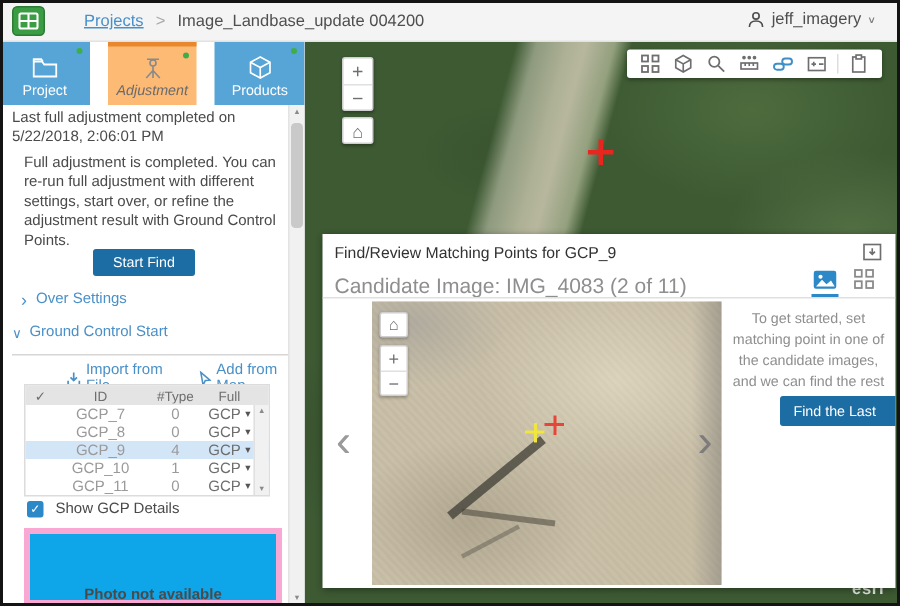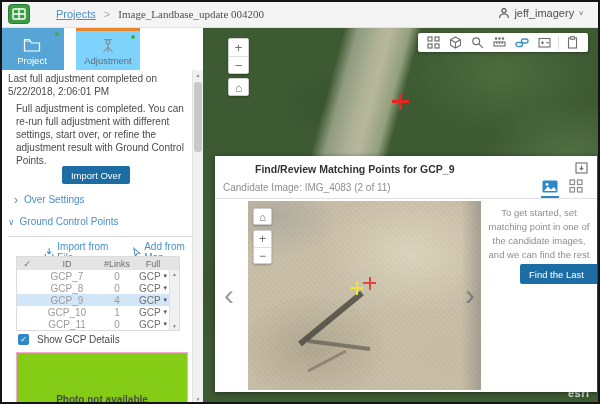--- a/index.html
+++ b/index.html
@@ -7,30 +7,30 @@
   body { font-family:"Liberation Sans", sans-serif; font-size:10px; color:#4a4a4a; }
   #app { position:relative; width:600px; height:404px; background:#fff; overflow:hidden; }
   #frame-border { position:absolute; inset:0; border:2px solid #141414; z-index:50; pointer-events:none; }
 
   
   #topbar { position:absolute; left:0; top:0; width:600px; height:28px; background:#f4f4f4; border-bottom:1px solid #e2e2e2; z-index:10; }
   #logo { position:absolute; left:8px; top:4px; }
   #breadcrumb { position:absolute; left:56px; top:8px; font-size:11px; }
   #breadcrumb .root { color:#4a90c8; cursor:pointer;text-decoration:underline; }
   #breadcrumb .sep { color:#aaa; margin:0 5px; }
-  #breadcrumb .cur { color:#4f4f4f;font-family:Liberation Serif, serif; }
+  #breadcrumb .cur { color:#4f4f4f; }
   #user { position:absolute; right:16px; top:7px; font-size:11px; color:#4f4f4f; display:flex; align-items:center; gap:4px; cursor:pointer; }
   #user .caret { font-size:8px; color:#7a7a7a; transform:scaleY(.8); }
 
   
   #left-panel { position:absolute; left:0; top:28px; width:203px; height:376px; background:#fff; z-index:5; overflow:hidden; }
   #tabbar { position:absolute; left:0; top:0; width:203px; height:42px; display:flex; gap:12px; }
   .tab { position:relative; width:64px; height:42px; background:#56a5d6; color:#fff; display:flex; flex-direction:column; align-items:center; justify-content:flex-end; padding-bottom:4px; cursor:pointer; }
   .tab .tab-label { font-size:9.5px; margin-top:2px; }
-  .tab.active { background:#7dd3fc; color:#6a6a6e; border-top:3px solid #e8872e; }
+  .tab.active { background:#fdba74; color:#6a6a6e; border-top:3px solid #e8872e;font-style:italic; }
   .tab .dot { position:absolute; top:4px; right:5px; width:4px; height:4px; border-radius:50%; background:#3fae49; }
   .tab svg { display:block; }
 
   .pbody { position:absolute; left:0; top:0; width:203px; height:376px; }
   #status-line { position:absolute; left:8px; top:44px; width:184px; line-height:13px; }
   #adj-desc { position:absolute; left:16px; top:74px; width:176px; line-height:13px; }
   .blue-btn { position:absolute; left:62px; width:68px; height:18px; background:#1b6da3; color:#fff; border:none; border-radius:2px; font-size:9.5px; font-family:inherit; cursor:pointer; }
   #btn-rerun { top:115px; }
   #btn-start { top:138px; }
   .panel-link { color:#4a90c8; cursor:pointer; }
@@ -52,21 +52,21 @@
   .tc.c-id { width:60px; text-align:center; color:#9a9a9a; }
   .tc.c-links { width:40px; text-align:center; color:#9a9a9a; }
   .tc.c-type { width:32px; text-align:center; color:#6e6e6e; display:flex; align-items:center; justify-content:center; gap:3px; }
   .trow.head .tc { color:#6e6e6e; font-size:9px; }
   .tc .dd { font-size:7px; color:#555; cursor:pointer; }
   #tbl-scroll { position:absolute; right:0; top:13px; bottom:0; width:10px; background:#f1f1f1; border-left:1px solid #e0e0e0; display:flex; flex-direction:column; justify-content:space-between; align-items:center; cursor:pointer; }
   #tbl-scroll .arr { font-size:5px; color:#8a8a8a; padding:1px 0; }
 
   #gcp-check-row { position:absolute; left:18px; top:306px; display:flex; align-items:center; gap:8px; }
   #gcp-checkbox { width:11px; height:11px; background:#2d88c8; border-radius:2px; color:#fff; font-size:8px; line-height:11px; text-align:center; cursor:pointer; }
-  #photo-box { position:absolute; left:16px; top:324px; width:172px; height:52px; border:1px solid #f9a8d4; background:#84cc16; }
+  #photo-box { position:absolute; left:16px; top:324px; width:172px; height:52px; border:4px solid #f9a8d4; background:#0ea5e9; }
   #photo-box .ph-text { position:absolute; bottom:-2px; width:100%; text-align:center; color:#4a4a4a; font-weight:bold; }
 
   
   #panel-scroll { position:absolute; left:192px; top:42px; width:11px; height:334px; background:#f1f1f1; border-left:1px solid #e3e3e3; }
   #panel-scroll .arr { position:absolute; left:0; width:10px; text-align:center; font-size:5px; color:#8a8a8a; cursor:pointer; }
   #panel-scroll .arr.up { top:2px; }
   #panel-scroll .arr.down { bottom:2px; }
   #panel-scroll .thumb { position:absolute; left:1px; top:12px; width:8px; height:70px; background:#c9c9c9; border-radius:3px; cursor:pointer; }
 
   
@@ -94,23 +94,23 @@
   #map-zoom .zbtn + .zbtn { border-top:1px solid #e0e0e0; }
   #map-home { left:25px; top:50px; width:21px; height:18px; line-height:18px; font-size:12px; cursor:pointer; }
 
   #map-toolbar { position:absolute; left:215px; top:5px; width:170px; height:19px; background:#fff; border-radius:2px; box-shadow:0 1px 3px rgba(0,0,0,.35); display:flex; align-items:center; justify-content:space-around; padding:0 4px; }
   .tool-btn { width:17px; height:17px; display:flex; align-items:center; justify-content:center; cursor:pointer; border-radius:2px; }
   .tool-sep { width:1px; height:13px; background:#ddd; }
   #esri-mark { position:absolute; left:365px; top:359px; color:rgba(255,255,255,.85); font-size:11px; font-weight:bold; letter-spacing:.5px; }
 
   
   #find-panel { position:absolute; left:215px; top:156px; width:382px; height:236px; background:#fff; z-index:6; box-shadow:0 1px 5px rgba(0,0,0,.45); overflow:hidden; }
-  #fp-title { position:absolute; left:8px; top:7px; font-size:10.5px; font-weight:bold; color:#323232;margin-left:32px; }
+  #fp-title { position:absolute; left:8px; top:7px; font-size:10.5px; font-weight:normal; color:#323232; }
   #fp-popout { position:absolute; right:9px; top:6px; cursor:pointer; }
-  #fp-sub { position:absolute; left:8px; top:26px; color:#8e8e8e; font-size:10px; }
+  #fp-sub { position:absolute; left:8px; top:26px; color:#8e8e8e; font-size:14px; }
   #fp-toggles { position:absolute; right:12px; top:20px; display:flex; gap:8px; }
   .vtoggle { width:18px; height:20px; display:flex; align-items:center; justify-content:center; cursor:pointer; position:relative; }
   .vtoggle.active::after { content:""; position:absolute; left:0; right:0; bottom:-2px; height:2px; background:#2d88c8; }
   #fp-divider { position:absolute; left:0; top:42px; width:382px; height:1px; background:#e0e0e0; }
 
   .nav-chev { position:absolute; font-size:30px; color:#9a9a9a; font-weight:300; cursor:pointer; line-height:30px; }
   #prev-chev { left:9px; top:124px; }
   #next-chev { left:250px; top:124px; color:#7c7c7c; }
   #next-grad { position:absolute; left:246px; top:45px; width:20px; height:189px; background:linear-gradient(to right, rgba(110,110,110,0), rgba(110,110,110,.4)); }
 
@@ -250,29 +250,29 @@
         </svg>
       <span>jeff_imagery</span>
       <span class="caret">∨</span>
     </div>
   </div>
 
   <div id="left-panel">
     <div class="pbody">
       <div id="status-line">Last full adjustment completed on 5/22/2018, 2:06:01 PM</div>
       <div id="adj-desc">Full adjustment is completed. You can re-run full adjustment with different settings, start over, or refine the adjustment result with Ground Control Points.</div>
-      <button id="btn-start" class="blue-btn">Import Over</button>
+      <button id="btn-start" class="blue-btn">Start Find</button>
 
       <div id="show-settings" class="panel-link">
         <span class="chev">›</span>
         <span>Over Settings</span>
       </div>
       <div id="gcp-title" class="panel-link">
         <span class="chev">∨</span>
-        <span>Ground Control Points</span>
+        <span>Ground Control Start</span>
       </div>
       <div id="gcp-divider"></div>
 
       <div id="gcp-links">
         <span class="icon-link">
           <svg width="11" height="11" viewBox="0 0 11 11">
               <g fill="none" stroke="#4a90c8" stroke-width="1.2">
                 <path d="M1.5 7 v3 h8 v-3"></path>
                 <path d="M5.5 1 v5.5 M3.2 4.5 L5.5 6.8 L7.8 4.5"></path>
               </g>
@@ -284,21 +284,21 @@
               <path d="M2 1 L8.5 6.5 L5.2 6.8 L3.6 10 Z" fill="none" stroke="#4a90c8" stroke-width="1.1"></path>
             </svg>
           <span>Add from Map</span>
         </span>
       </div>
 
       <div id="gcp-table">
         <div class="trow head">
           <span class="tc c-check">✓</span>
           <span class="tc c-id">ID</span>
-          <span class="tc c-links">#Links</span>
+          <span class="tc c-links">#Type</span>
           <span class="tc c-type">Full</span>
         </div>
         <div class="trow">
           <span class="tc c-check"></span>
           <span class="tc c-id">GCP_7</span>
           <span class="tc c-links">0</span>
           <span class="tc c-type">
               <span>GCP</span>
               <span class="dd">▾</span>
             </span>
@@ -374,20 +374,30 @@
       </div>
       <div class="tab active">
         <span class="dot"></span>
         <svg width="18" height="15" viewBox="0 0 18 15">
             <g fill="none" stroke="#8a8a8a" stroke-width="1.1">
               <circle cx="9" cy="4" r="2"></circle>
               <path d="M5 1.5 h8 M9 6 v3 M9 9 l-4.5 5 M9 9 l4.5 5 M9 9 v5"></path>
             </g>
           </svg>
         <span class="tab-label">Adjustment</span>
+      </div>
+      <div class="tab">
+        <span class="dot"></span>
+        <svg width="17" height="16" viewBox="0 0 17 16">
+            <g fill="none" stroke="#fff" stroke-width="1.1">
+              <path d="M8.5 1 L15 4.5 V11.5 L8.5 15 L2 11.5 V4.5 Z"></path>
+              <path d="M2 4.5 L8.5 8 L15 4.5 M8.5 8 V15"></path>
+            </g>
+          </svg>
+        <span class="tab-label">Products</span>
       </div>
     </div>
   </div>
 
   <div id="find-panel">
     <div id="fp-title">Find/Review Matching Points for GCP_9</div>
     <div id="fp-popout">
       <svg width="13" height="12" viewBox="0 0 13 12">
           <g fill="none" stroke="#6e6e6e" stroke-width="1.1">
             <rect x="1" y="1" width="11" height="10"></rect>

